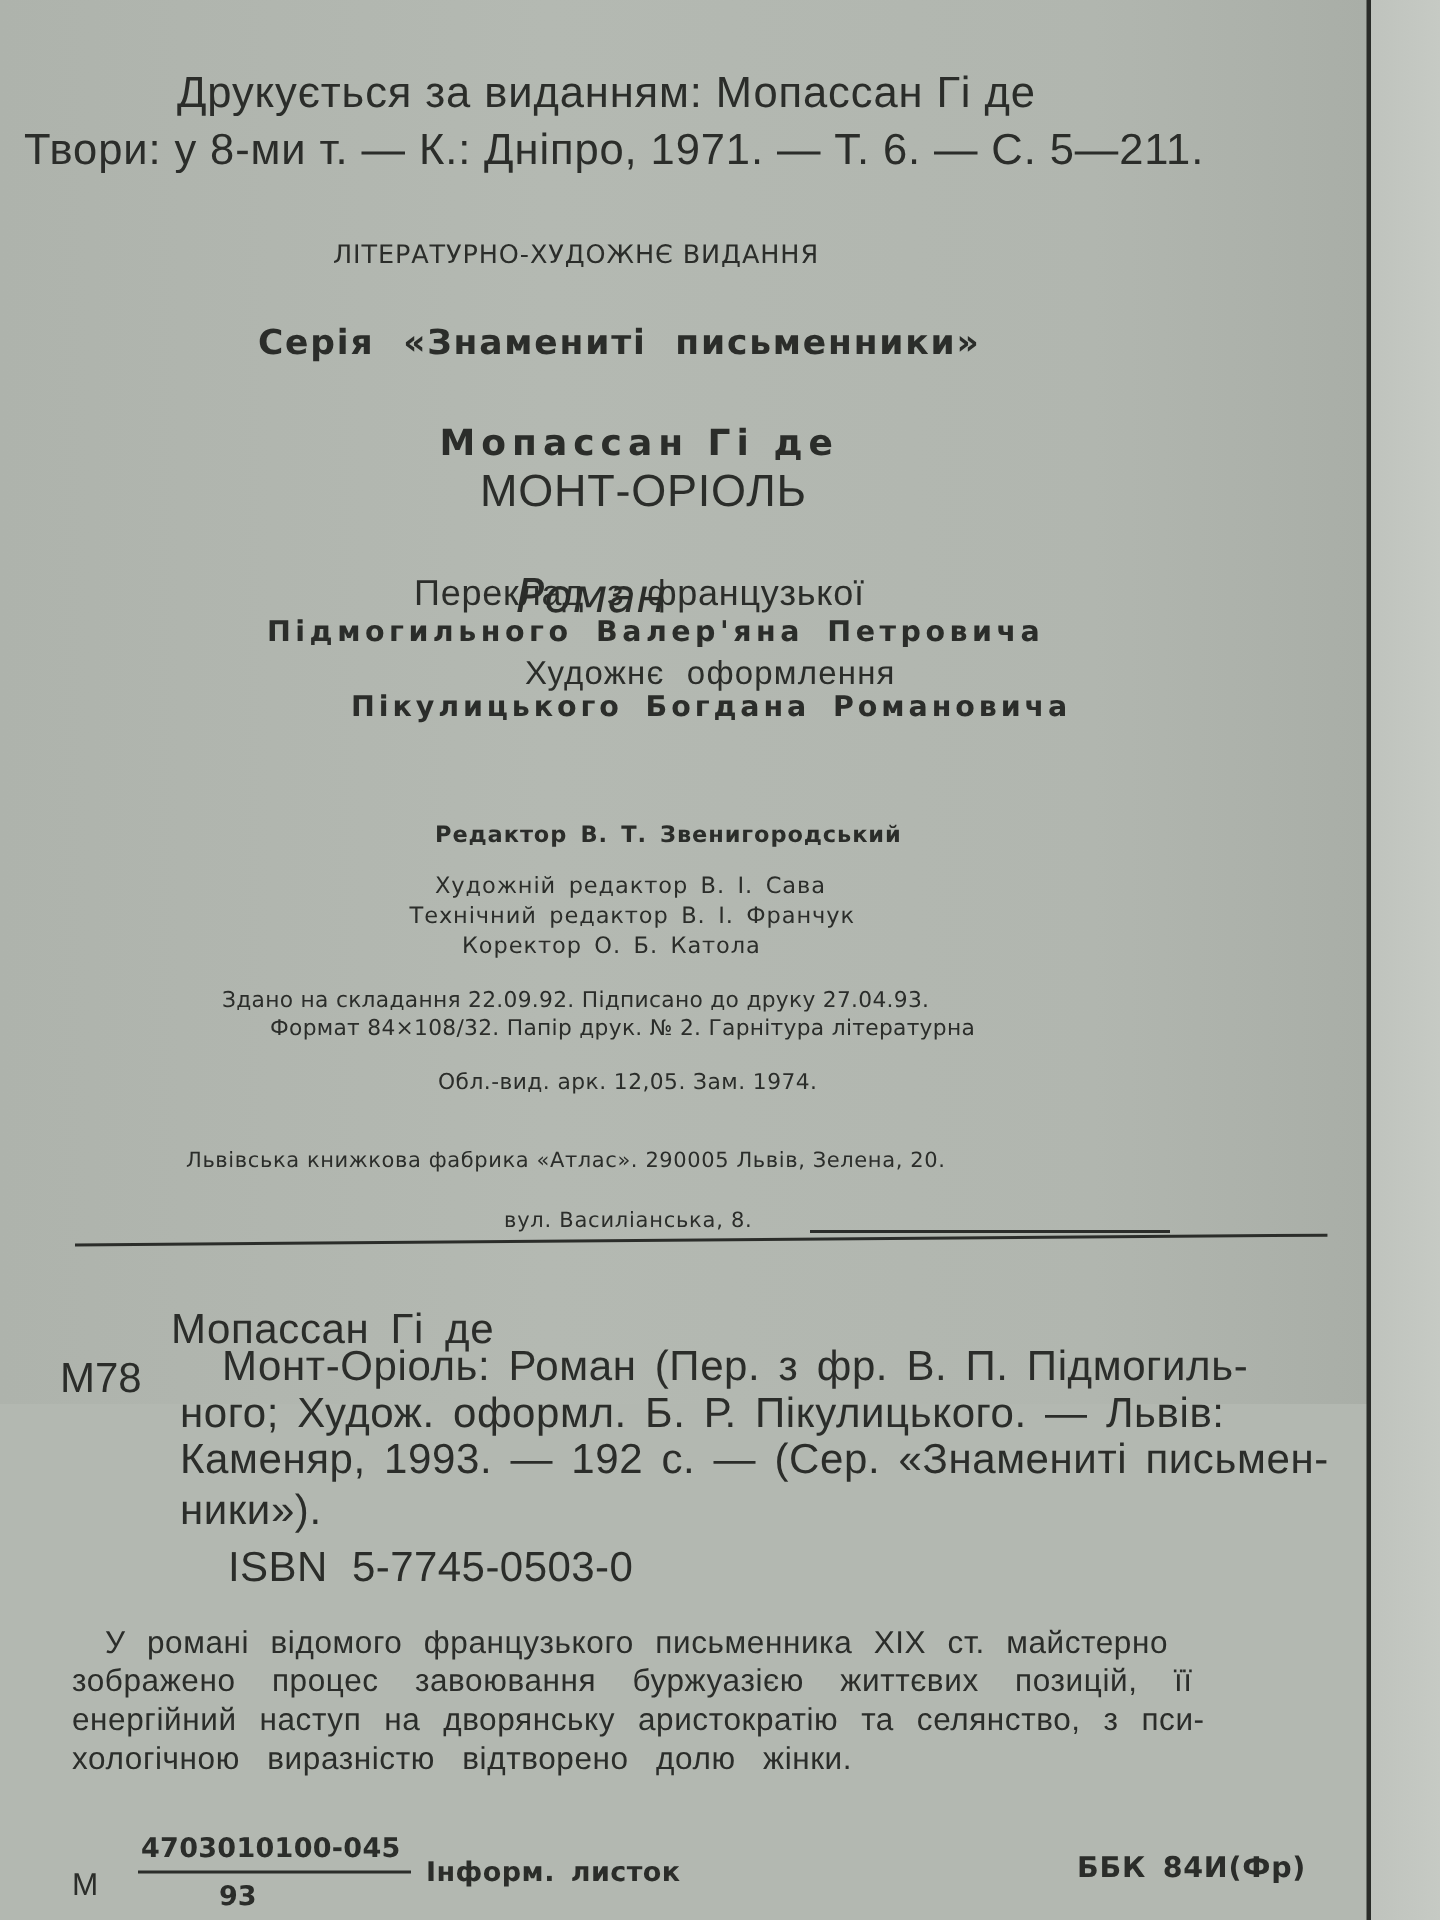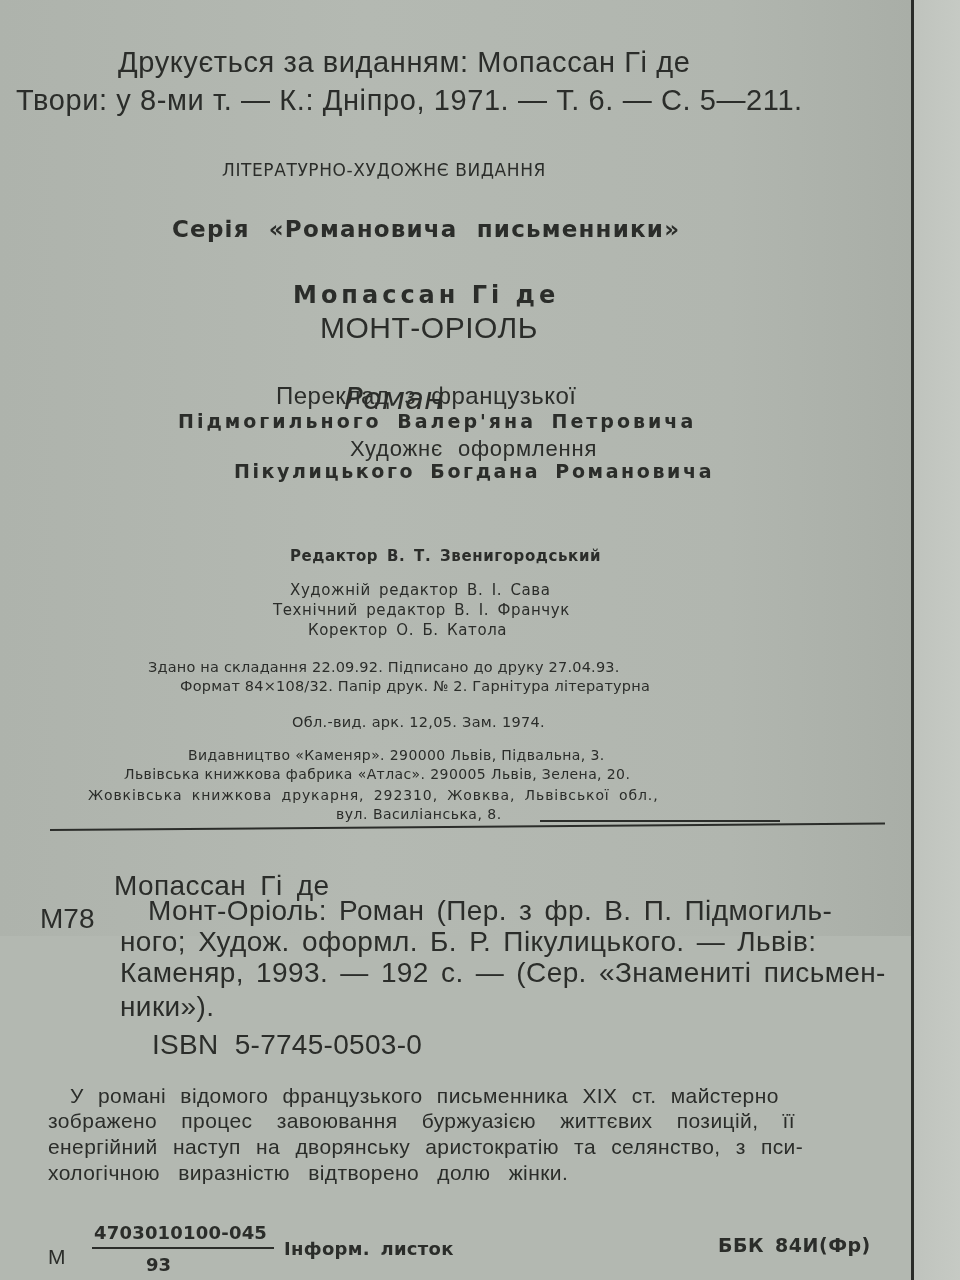--- a/index.html
+++ b/index.html
@@ -28,42 +28,40 @@
 </style>
 </head>
 <body>
 
 <div class="page">
 
   <div class="ln cond" style="left:118px; top:48px; font-size:29px; letter-spacing:0.6px;">Друкується за виданням: Мопассан Гі де</div>
   <div class="ln cond" style="left:16px; top:86px; font-size:29px; letter-spacing:0.6px;">Твори: у 8-ми т. — К.: Дніпро, 1971. — Т. 6. — С. 5—211.</div>
 
   <div class="ln sans" style="left:222px; top:162px; font-size:17px; letter-spacing:0.6px;">ЛІТЕРАТУРНО-ХУДОЖНЄ ВИДАННЯ</div>
-  <div class="ln sans" style="left:172px; top:218px; font-size:23px; font-weight:bold; letter-spacing:1.2px; word-spacing:10px;">Серія «Романовича письменники»</div>
+  <div class="ln sans" style="left:172px; top:218px; font-size:23px; font-weight:bold; letter-spacing:1.2px; word-spacing:10px;">Серія «Знамениті письменники»</div>
 
   <div class="ln sans" style="left:293px; top:283px; font-size:24px; font-weight:bold; letter-spacing:4px;">Мопассан Гі де</div>
   <div class="ln cond" style="left:320px; top:313px; font-size:30px; letter-spacing:0.5px;">МОНТ-ОРІОЛЬ</div>
   <div class="ln sans" style="left:344px; top:347px; font-size:31px; font-style:italic;margin-top:36px;">Роман</div>
   <div class="ln cond" style="left:276px; top:384px; font-size:24px; letter-spacing:0.5px; word-spacing:8px;">Переклад з французької</div>
   <div class="ln sans" style="left:178px; top:412px; font-size:19px; font-weight:bold; letter-spacing:3px; word-spacing:6px;">Підмогильного Валер'яна Петровича</div>
   <div class="ln cond" style="left:350px; top:438px; font-size:22px; letter-spacing:0.8px; word-spacing:8px;">Художнє оформлення</div>
   <div class="ln sans" style="left:234px; top:462px; font-size:19px; font-weight:bold; letter-spacing:2.6px; word-spacing:6px;">Пікулицького Богдана Романовича</div>
 
   <div class="ln sans" style="left:290px; top:549px; font-size:15px; font-weight:bold; letter-spacing:0.6px; word-spacing:3px;">Редактор В. Т. Звенигородський</div>
   <div class="ln sans" style="left:290px; top:583px; font-size:15px; letter-spacing:0.6px; word-spacing:3px;">Художній редактор В. І. Сава</div>
   <div class="ln sans" style="left:273px; top:603px; font-size:15px; letter-spacing:0.6px; word-spacing:3px;">Технічний редактор В. І. Франчук</div>
   <div class="ln sans" style="left:308px; top:623px; font-size:15px; letter-spacing:0.6px; word-spacing:3px;">Коректор О. Б. Катола</div>
 
   <div class="ln sans" style="left:148px; top:660px; font-size:14.5px; letter-spacing:0.2px;">Здано на складання 22.09.92. Підписано до друку 27.04.93.</div>
   <div class="ln sans" style="left:146px; top:679px; font-size:14.5px; letter-spacing:0.2px;margin-left:34px;">Формат 84×108/32. Папір друк. № 2. Гарнітура літературна</div>
   <div class="ln sans" style="left:292px; top:715px; font-size:14.5px; letter-spacing:0.3px;">Обл.-вид. арк. 12,05. Зам. 1974.</div>
 
-  <div class="ln sans" style="left:188px; top:748px; font-size:14px; letter-spacing:0.4px;">Видавництво «Каменяр». 290000 Львів, Підвальна, 3.</div>
   <div class="ln sans" style="left:124px; top:767px; font-size:14px; letter-spacing:0.4px;">Львівська книжкова фабрика «Атлас». 290005 Львів, Зелена, 20.</div>
-  <div class="ln sans" style="left:88px; top:788px; font-size:14px; letter-spacing:0.9px; word-spacing:4px;">Жовківська книжкова друкарня, 292310, Жовква, Львівської обл.,</div>
   <div class="ln sans" style="left:336px; top:807px; font-size:14px; letter-spacing:0.5px;">вул. Василіанська, 8.</div>
 
   <div class="rule" style="left:540px; top:820px; width:240px; height:2px;"></div>
   <div class="rule" style="left:50px; top:829px; width:835px; height:2px; transform:rotate(-0.45deg); transform-origin:left center;"></div>
 
   <div class="ln cond" style="left:114px; top:872px; font-size:28px; letter-spacing:0.4px; word-spacing:6px;">Мопассан Гі де</div>
   <div class="ln cond" style="left:40px; top:905px; font-size:28px;">М78</div>
   <div class="ln cond" style="left:148px; top:897px; font-size:28px; letter-spacing:0.4px; word-spacing:4px;">Монт-Оріоль: Роман (Пер. з фр. В. П. Підмогиль-</div>
   <div class="ln cond" style="left:120px; top:928px; font-size:28px; letter-spacing:0.4px; word-spacing:4px;">ного; Худож. оформл. Б. Р. Пікулицького. — Львів:</div>
   <div class="ln cond" style="left:120px; top:959px; font-size:28px; letter-spacing:0.4px; word-spacing:4px;">Каменяр, 1993. — 192 с. — (Сер. «Знамениті письмен-</div>

